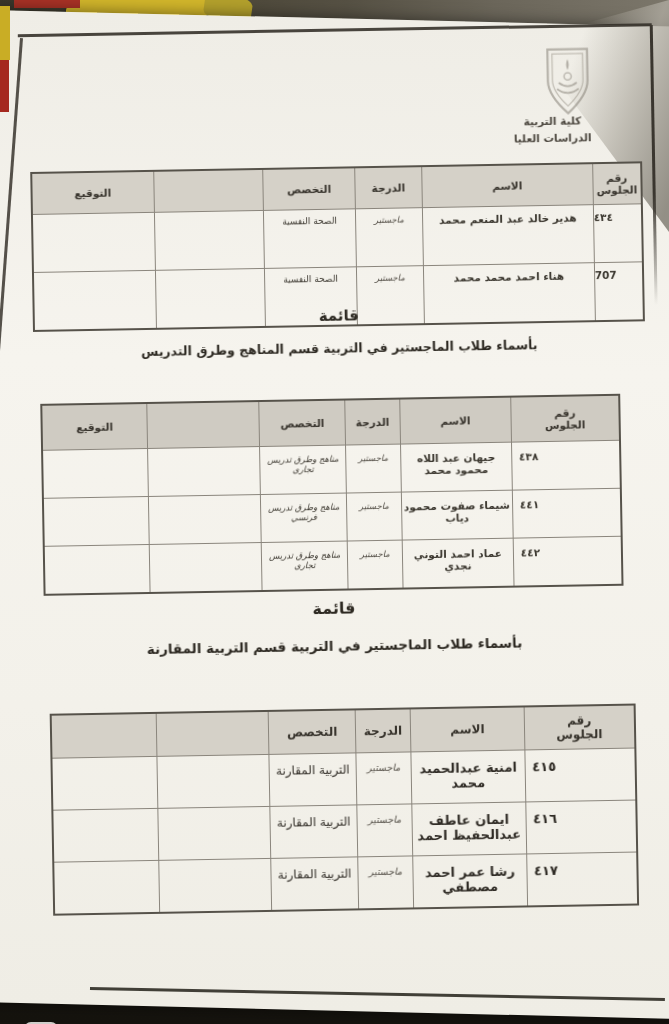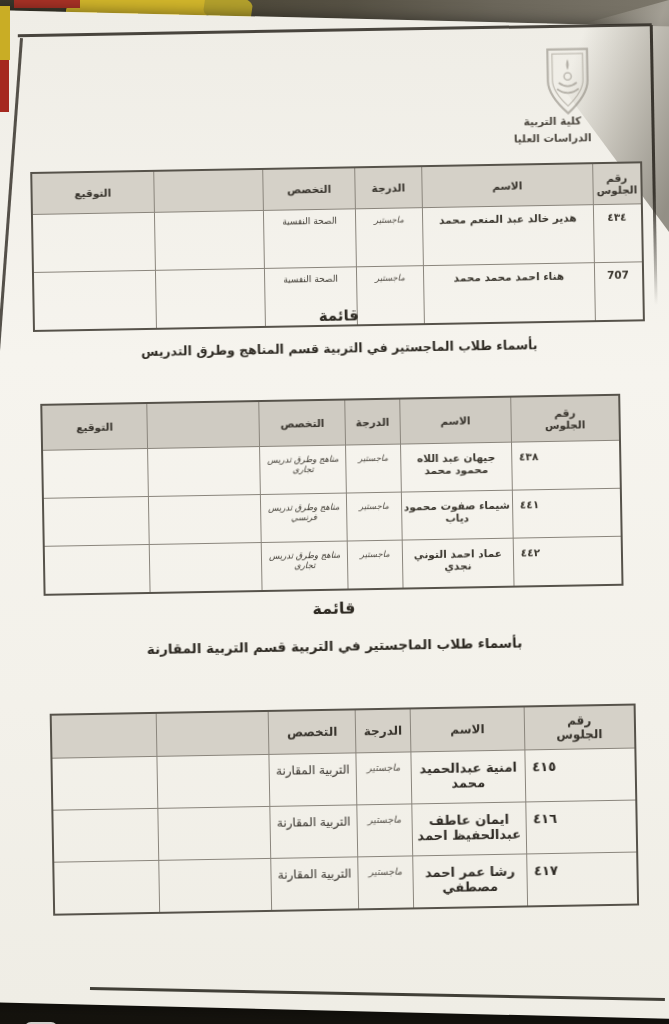--- a/index.html
+++ b/index.html
@@ -48,21 +48,21 @@
     color:#37332c;background:#d5d1c8;}
   .twrap td{padding-top:6px;text-align:center;}
   .twrap td.c0{text-align:left;padding-left:7px;font-weight:bold;}
   .twrap td.c1{font-weight:bold;}
   .twrap td.c2{font-style:italic;color:#4d4840;}
   .t1{left:30px;top:172px;width:612px;filter:blur(.45px);font-size:10.5px;}
   .t1 thead th{height:38px;font-size:10.5px;}
   .t1 td{height:50px;}
   .t1 td.c2{font-size:8.5px;}
   .t1 td.c3{font-size:9px;}
-  .t1 td.c0{text-align:center;padding-left:0;}
+  .t1 td.c0{text-align:left;padding-left:0;}
   .t2{left:36px;top:404px;width:580px;filter:blur(.5px);font-size:10.5px;}
   .t2 thead th{height:42px;font-size:10.5px;background:#cfcbc2;}
   .t2 td{height:38px;padding-top:8px;}
   .t2 td.c2{font-size:8.5px;}
   .t2 td.c3{font-size:8.5px;font-style:italic;}
   .t3{left:40px;top:714px;width:586px;filter:blur(.15px);font-size:13px;color:#2f2b25;}
   .t3 thead th{height:40px;font-size:12px;}
   .t3 td{height:41px;padding-top:9px;}
   .t3 td.c2{font-size:9.5px;}
   .t3 td.c3{font-size:12px;}

